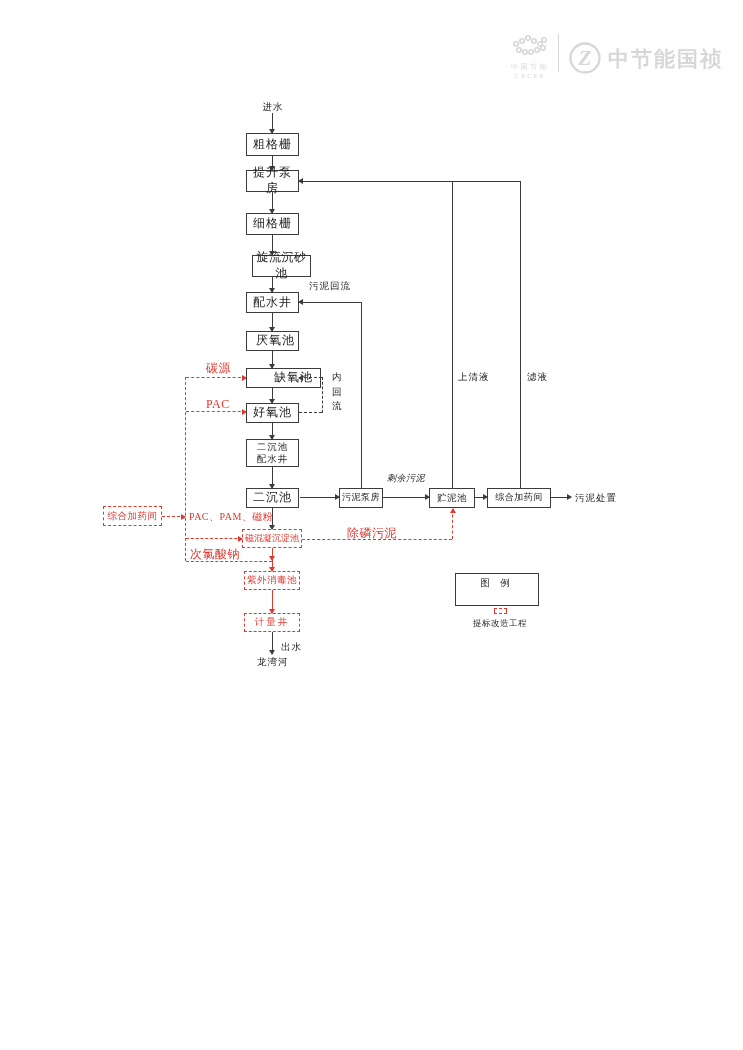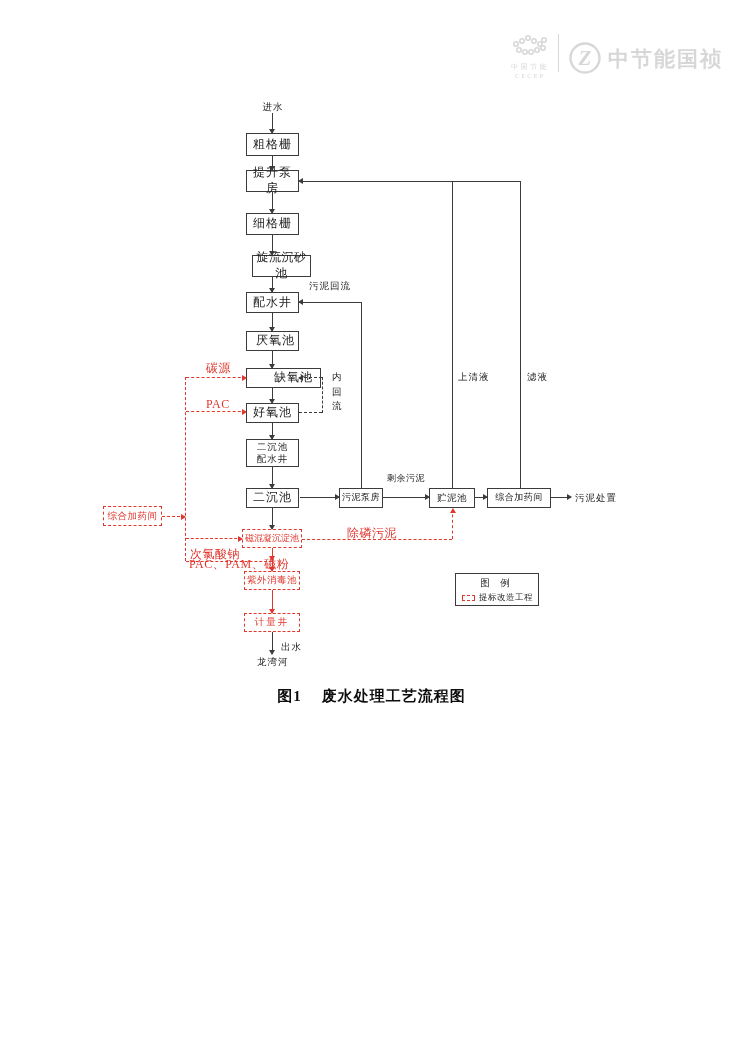--- a/index.html
+++ b/index.html
@@ -35,21 +35,21 @@
   .hl.al::after { left:-1px;  top:-3px; border-left:none;  border-right:5px solid var(--c,var(--ink)); }
   .vl.ad::after { bottom:-1px; left:-3px; border-bottom:none; border-top:5px solid var(--c,var(--ink)); }
   .vl.au::after { top:-1px;    left:-3px; border-top:none; border-bottom:5px solid var(--c,var(--ink)); }
   .ah { position:absolute; width:0; height:0; border:3px solid transparent; }
   .ah.down { border-bottom:none; border-top:5px solid var(--red); }
 
   
   .legend { position:absolute; left:455px; top:573px; width:84px; height:33px; box-sizing:border-box;
             border:1px solid var(--ink); background:#fff; padding:3px 0 0 6px; }
   .legend-title { font-size:9.5px; letter-spacing:4px; color:#1d1d1d; text-align:center; margin-right:6px; }
-  .legend-row { display:flex; align-items:center; gap:4px; margin-top:2px; }
+  .legend-row { display:flex; align-items:center; gap:4px; margin-top:18px;flex-direction:column; }
   .legend-swatch { display:inline-block; width:13px; height:6px; border:1px dashed var(--red); box-sizing:border-box; }
   .legend-item { font-size:8.5px; color:#1d1d1d; letter-spacing:0.5px; }
 
   
   .caption { position:absolute; left:0; top:687px; width:743px; text-align:center;
              font-size:15px; font-weight:bold; color:#0d0d0d; letter-spacing:1px; }
   .caption .fig { margin-right:20px; }
 </style>
 </head>
 <body>
@@ -146,36 +146,33 @@
 
   <div class="hl dash r" style="left:302px; top:539px; width:150px;"></div>
   <div class="vl dash au r" style="left:452px; top:509px; height:30px;"></div>
 
   <div class="lb" style="left:309px; top:280px;">污泥回流</div>
   <div class="lb" style="left:332px; top:370px; line-height:1.55; letter-spacing:0;">内
 回
 流</div>
   <div class="lb" style="left:458px; top:371px;">上清液</div>
   <div class="lb" style="left:527px; top:371px;">滤液</div>
-  <div class="lb" style="left:387px; top:472px; font-size:9px; letter-spacing:0.5px;">剩余污泥</div>
+  <div class="lb" style="left:387px; top:472px; font-size:9px; letter-spacing:0.5px;font-style:italic;">剩余污泥</div>
   <div class="lb" style="left:575px; top:492px;">污泥处置</div>
   <div class="lb" style="left:281px; top:641px;">出水</div>
   <div class="lb" style="left:257px; top:656px;">龙湾河</div>
 
   <div class="lbr" style="left:206px; top:360px;">碳源</div>
   <div class="lbr" style="left:206px; top:397px;">PAC</div>
-  <div class="lbr" style="left:189px; top:556px; font-size:12px;">PAC、PAM、磁粉</div>
+  <div class="lbr" style="left:189px; top:510px; font-size:10px;">PAC、PAM、磁粉</div>
   <div class="lbr" style="left:190px; top:546px;">次氯酸钠</div>
   <div class="lbr" style="left:347px; top:525px;">除磷污泥</div>
 
   <div class="legend">
     <div class="legend-title">图  例</div>
     <div class="legend-row">
       <span class="legend-swatch"></span>
       <span class="legend-item">提标改造工程</span>
     </div>
   </div>
 
-  <div class="caption">
-    <span class="fig">图1</span><span>废水处理工艺流程图</span>
-  </div>
 
 </div>
 
 </body></html>

